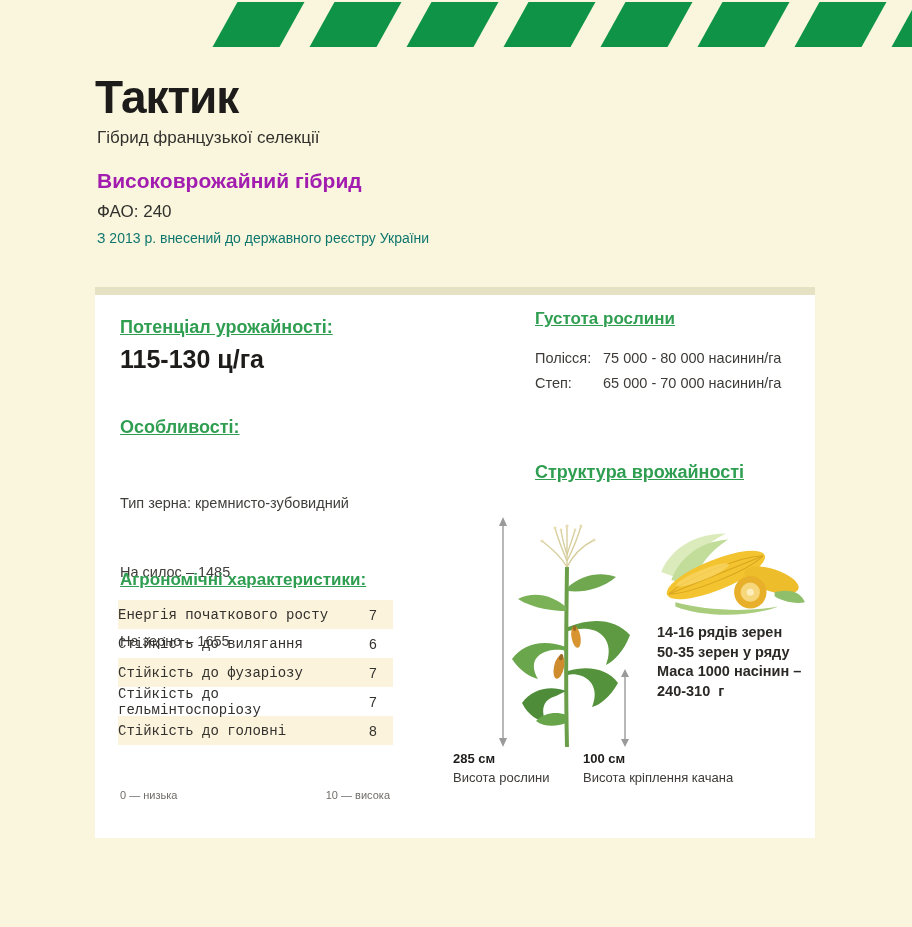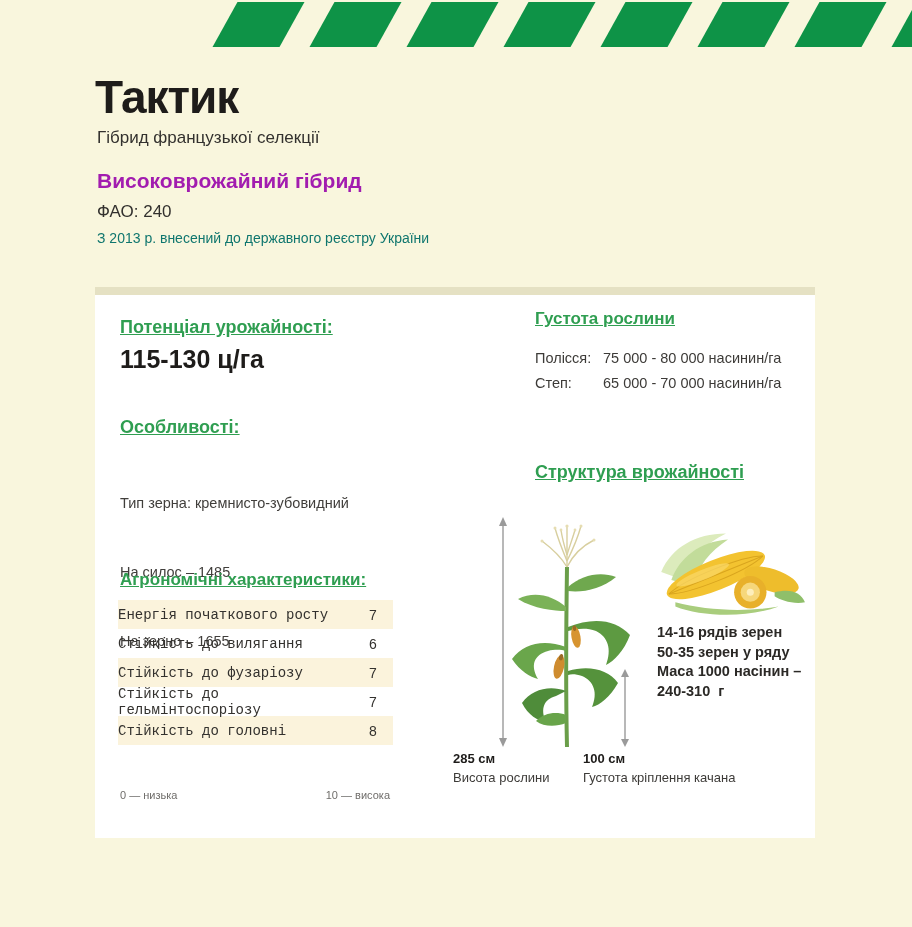--- a/index.html
+++ b/index.html
@@ -198,16 +198,16 @@
 50-35 зерен у ряду
 Маса 1000 насінин –
 240-310  г</div>
 
     <div class="measure m-plant">
       <div class="mv">285 см</div>
       <div>Висота рослини</div>
     </div>
     <div class="measure m-ear">
       <div class="mv">100 см</div>
-      <div>Густота кріплення качана</div>
+      <div>Висота кріплення качана</div>
     </div>
   </div>
 </div>
 
 </body></html>

